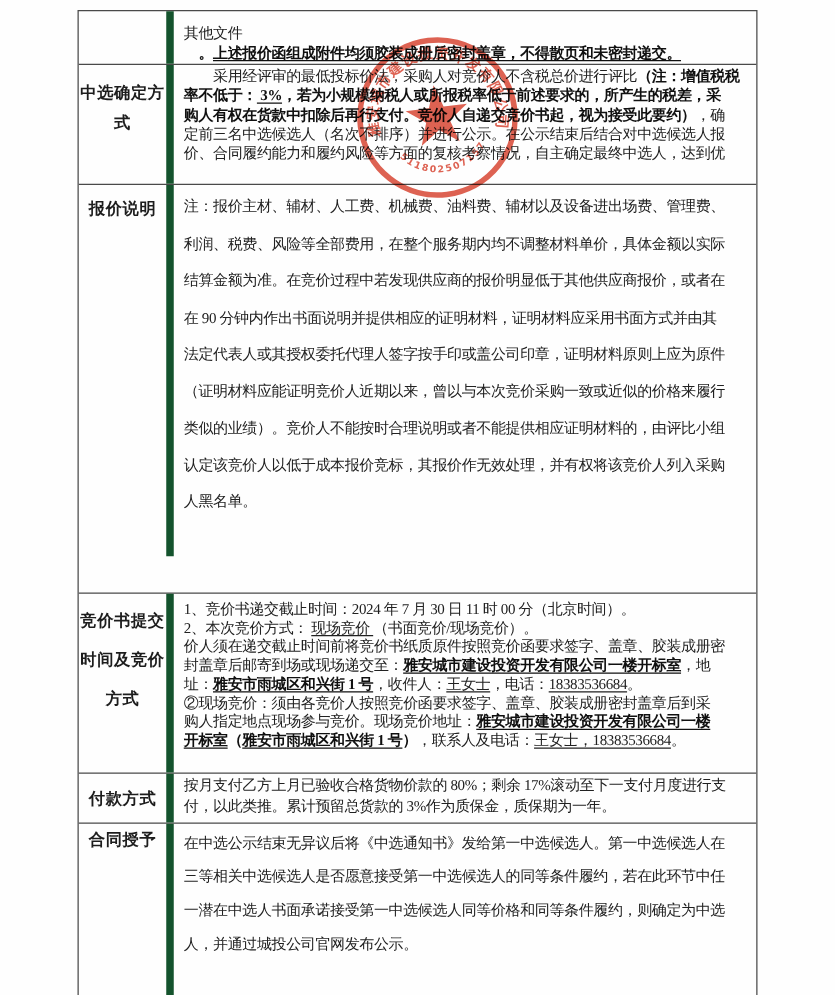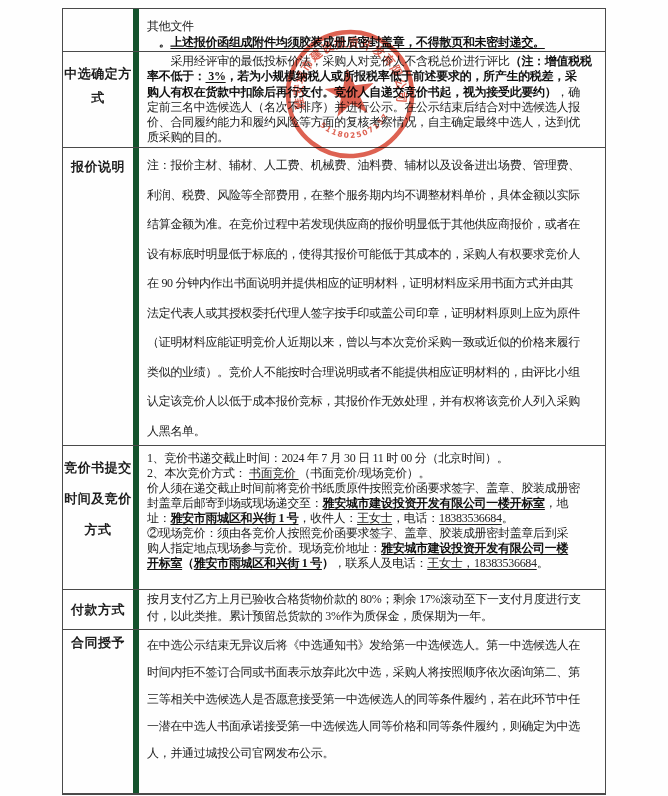--- a/index.html
+++ b/index.html
@@ -31,21 +31,21 @@
     font-size:12px;color:#212121;letter-spacing:-0.3px;
     padding:var(--cpt,0px) 2px 0 8px;
   }
   .cline{height:var(--clh,15px);line-height:var(--clh,15px);white-space:nowrap;}
   .b,.bu{font-weight:700;color:#101010;}
   .u,.bu{text-decoration:underline;text-underline-offset:2px;text-decoration-thickness:1px;}
   
   .trow:nth-child(1){height:42px; --clh:16px;  --cpt:9px;}
   .trow:nth-child(2){height:96px; --clh:15.3px;--cpt:2px;  --llh:24px;--lpt:10px;}
   .trow:nth-child(3){height:298px;--clh:29.5px;--cpt:3px;  --llh:16px;--lpt:11px;}
-  .trow:nth-child(4){height:144px;--clh:15px;  --cpt:5px;  --llh:31px;--lpt:6px;}
+  .trow:nth-child(4){height:144px;margin-top:29px;--clh:15px;  --cpt:5px;  --llh:31px;--lpt:6px;}
   .trow:nth-child(5){height:40px; --clh:17px;  --cpt:1px;}
   .trow:nth-child(5) .tlabel{display:flex;align-items:center;justify-content:center;padding-top:0;}
   .trow:nth-child(6){height:164px;--clh:27px;  --cpt:2px;  --llh:16px;--lpt:5px;}
   
   .seal{
     position:absolute;left:278px;top:22px;width:144px;height:144px;
     mix-blend-mode:multiply;opacity:0.83;
     transform:rotate(-7deg);
     pointer-events:none;
   }
@@ -67,49 +67,47 @@
         <div class="tlabel">
           <div class="lline">中选确定方</div>
           <div class="lline">式</div>
         </div>
         <div class="tcontent">
           <div class="cline"><span>　　采用经评审的最低投标价法，采购人对竞价人不含税总价进行评比</span><span class="b">（注：增值税税</span></div>
           <div class="cline"><span class="b">率不低于：</span><span class="bu"> 3%</span><span class="b">，若为小规模纳税人或所报税率低于前述要求的，所产生的税差，采</span></div>
           <div class="cline"><span class="b">购人有权在货款中扣除后再行支付。竞价人自递交竞价书起，视为接受此要约）</span><span>，确</span></div>
           <div class="cline"><span>定前三名中选候选人（名次不排序）并进行公示。在公示结束后结合对中选候选人报</span></div>
           <div class="cline"><span>价、合同履约能力和履约风险等方面的复核考察情况，自主确定最终中选人，达到优</span></div>
-          <div class="cline"><span>质采购的目的。</span></div>
         </div>
       </div>
       <div class="trow">
         <div class="tlabel">
           <div class="lline">报价说明</div>
         </div>
         <div class="tcontent">
           <div class="cline"><span>注：报价主材、辅材、人工费、机械费、油料费、辅材以及设备进出场费、管理费、</span></div>
           <div class="cline"><span>利润、税费、风险等全部费用，在整个服务期内均不调整材料单价，具体金额以实际</span></div>
           <div class="cline"><span>结算金额为准。在竞价过程中若发现供应商的报价明显低于其他供应商报价，或者在</span></div>
-          <div class="cline"><span>设有标底时明显低于标底的，使得其报价可能低于其成本的，采购人有权要求竞价人</span></div>
           <div class="cline"><span>在 90 分钟内作出书面说明并提供相应的证明材料，证明材料应采用书面方式并由其</span></div>
           <div class="cline"><span>法定代表人或其授权委托代理人签字按手印或盖公司印章，证明材料原则上应为原件</span></div>
           <div class="cline"><span>（证明材料应能证明竞价人近期以来，曾以与本次竞价采购一致或近似的价格来履行</span></div>
           <div class="cline"><span>类似的业绩）。竞价人不能按时合理说明或者不能提供相应证明材料的，由评比小组</span></div>
           <div class="cline"><span>认定该竞价人以低于成本报价竞标，其报价作无效处理，并有权将该竞价人列入采购</span></div>
           <div class="cline"><span>人黑名单。</span></div>
         </div>
       </div>
       <div class="trow">
         <div class="tlabel">
           <div class="lline">竞价书提交</div>
           <div class="lline">时间及竞价</div>
           <div class="lline">方式</div>
         </div>
         <div class="tcontent">
           <div class="cline"><span>1、竞价书递交截止时间：2024 年 7 月  30 日 11 时 00 分（北京时间）。</span></div>
-          <div class="cline"><span>2、本次竞价方式： </span><span class="u"> 书面竞价 </span><span>  （书面竞价/现场竞价）。</span></div>
+          <div class="cline"><span>2、本次竞价方式： </span><span class="u"> 现场竞价 </span><span>  （书面竞价/现场竞价）。</span></div>
           <div class="cline"><span>价人须在递交截止时间前将竞价书纸质原件按照竞价函要求签字、盖章、胶装成册密</span></div>
           <div class="cline"><span>封盖章后邮寄到场或现场递交至：</span><span class="bu">雅安城市建设投资开发有限公司一楼开标室</span><span>，地</span></div>
           <div class="cline"><span>址：</span><span class="bu">雅安市雨城区和兴街 1 号</span><span>，收件人：</span><span class="u">王女士</span><span>，电话：</span><span class="u">18383536684</span><span>。</span></div>
           <div class="cline"><span>②现场竞价：须由各竞价人按照竞价函要求签字、盖章、胶装成册密封盖章后到采</span></div>
           <div class="cline"><span>购人指定地点现场参与竞价。现场竞价地址：</span><span class="bu">雅安城市建设投资开发有限公司一楼</span></div>
           <div class="cline"><span class="bu">开标室</span><span class="b">（</span><span class="bu">雅安市雨城区和兴街 1 号</span><span class="b">）</span><span>，联系人及电话：</span><span class="u">王女士，18383536684</span><span>。</span></div>
         </div>
       </div>
       <div class="trow">
         <div class="tlabel">
@@ -119,21 +117,20 @@
           <div class="cline"><span>按月支付乙方上月已验收合格货物价款的 80%；剩余 17%滚动至下一支付月度进行支</span></div>
           <div class="cline"><span>付，以此类推。累计预留总货款的 3%作为质保金，质保期为一年。</span></div>
         </div>
       </div>
       <div class="trow">
         <div class="tlabel">
           <div class="lline">合同授予</div>
         </div>
         <div class="tcontent">
           <div class="cline"><span>在中选公示结束无异议后将《中选通知书》发给第一中选候选人。第一中选候选人在</span></div>
-          <div class="cline"><span>时间内拒不签订合同或书面表示放弃此次中选，采购人将按照顺序依次函询第二、第</span></div>
           <div class="cline"><span>三等相关中选候选人是否愿意接受第一中选候选人的同等条件履约，若在此环节中任</span></div>
           <div class="cline"><span>一潜在中选人书面承诺接受第一中选候选人同等价格和同等条件履约，则确定为中选</span></div>
           <div class="cline"><span>人，并通过城投公司官网发布公示。</span></div>
         </div>
       </div>
     </div>
 
   <svg class="seal" viewBox="-72 -72 144 144">
     <g fill="none" stroke="#d8422f">
       <circle cx="0" cy="0" r="62" stroke-width="4.5"></circle>

